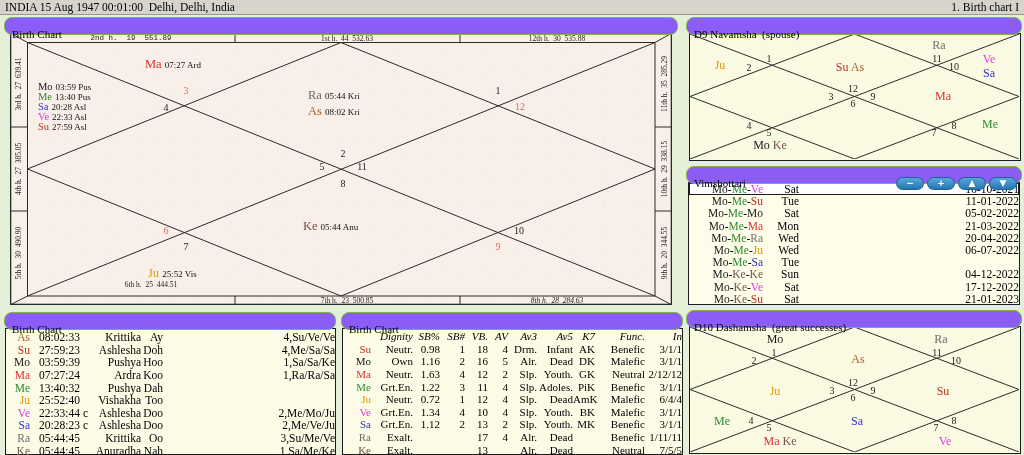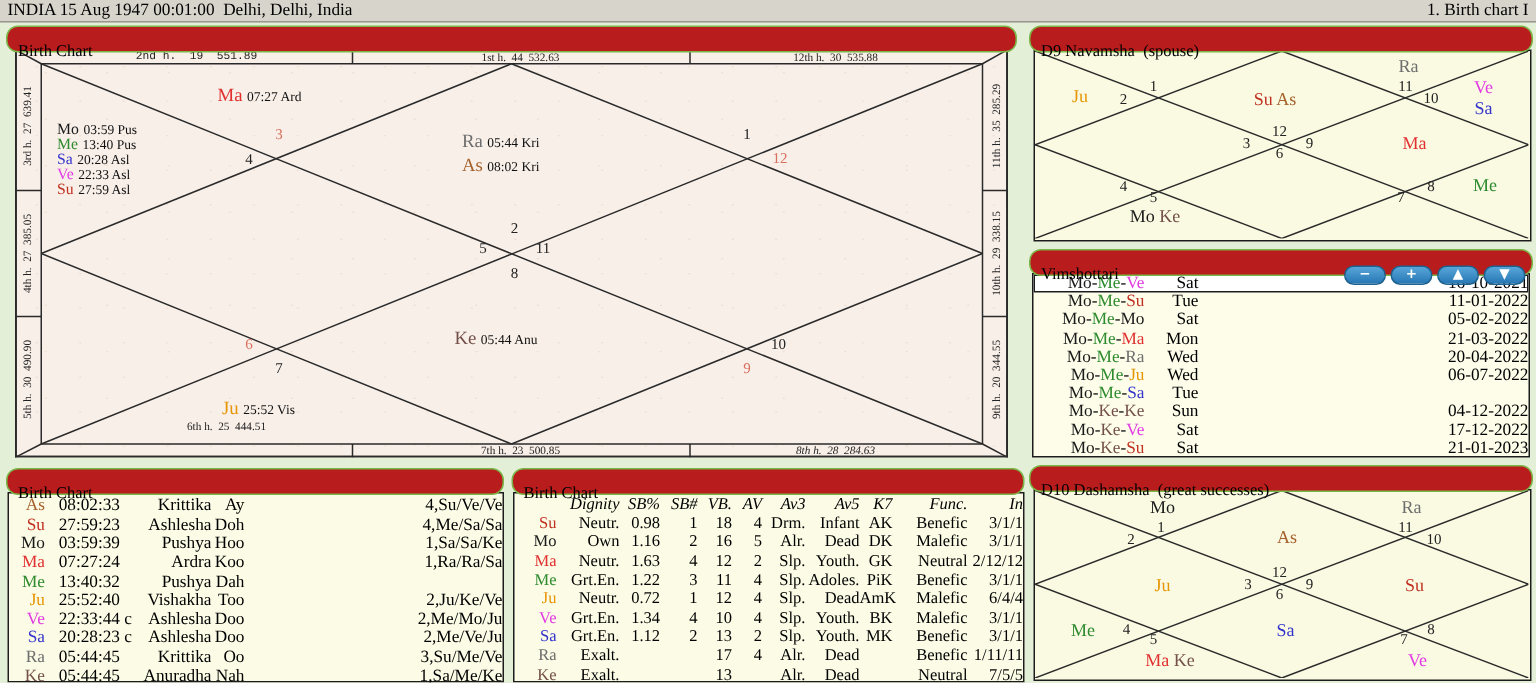--- a/index.html
+++ b/index.html
@@ -6,21 +6,21 @@
   html,body { width:1024px; height:455px; overflow:hidden; }
   body { background:#e4efd8; font-family:"Liberation Serif", serif; color:#000; position:relative; }
 
   
   .titlebar { position:absolute; left:0; top:0; width:1024px; height:15px;
     background:#d7d4cb; border-bottom:1px solid #9a978f;
     display:flex; justify-content:space-between; align-items:center;
     font-size:11.5px; padding:0 5px; white-space:pre; }
 
   .panel { position:absolute; }
-  .pill { position:absolute; height:14px; background:#b91c1c; border:1.5px solid #7ab648;
+  .pill { position:absolute; height:14px; background:#8b5cf6; border:1.5px solid #7ab648;
     border-radius:8px; font-size:11px; line-height:11px; padding:16px 0 0 7px; white-space:pre;
     display:flex; align-items:center; z-index:3; }
 
   .box { position:absolute; border:1px solid #1c1c1c;text-align:right; }
 
   
   .chart { position:absolute; }
   .chart svg { position:absolute; left:0; top:0; }
   .sign { position:absolute; font-size:10px; color:#222; transform:translate(-50%,-50%); white-space:nowrap; }
   .sign.red { color:#d9705f; }
@@ -231,21 +231,21 @@
 <div class="panel" style="left:3px; top:311px; width:334px; height:144px;">
   <div class="pill" style="left:1px; top:1px; width:332px;">
     <span>Birth Chart</span>
   </div>
   <div class="tbl box" id="positions-table" style="left:2px; top:17px; width:331px; height:127px; padding-top:2px;">
       <div class="trow pos-grid"><span class="pcode" style="color: rgb(165, 98, 45);">As</span><span>08:02:33</span><span></span><span>Krittika</span><span>Ay</span><span>4,Su/Ve/Ve</span></div>
       <div class="trow pos-grid"><span class="pcode" style="color: rgb(192, 48, 32);">Su</span><span>27:59:23</span><span></span><span>Ashlesha</span><span>Doh</span><span>4,Me/Sa/Sa</span></div>
       <div class="trow pos-grid"><span class="pcode" style="color: rgb(26, 26, 26);">Mo</span><span>03:59:39</span><span></span><span>Pushya</span><span>Hoo</span><span>1,Sa/Sa/Ke</span></div>
       <div class="trow pos-grid"><span class="pcode" style="color: rgb(224, 48, 48);">Ma</span><span>07:27:24</span><span></span><span>Ardra</span><span>Koo</span><span>1,Ra/Ra/Sa</span></div>
       <div class="trow pos-grid"><span class="pcode" style="color: rgb(46, 139, 46);">Me</span><span>13:40:32</span><span></span><span>Pushya</span><span>Dah</span></div>
-      <div class="trow pos-grid"><span class="pcode" style="color: rgb(230, 149, 0);">Ju</span><span>25:52:40</span><span></span><span>Vishakha</span><span>Too</span><span>2,Ju/Ke/Ve</span></div>
+      <div class="trow pos-grid"><span class="pcode" style="color: rgb(230, 149, 0);">Ju</span><span>25:52:40</span><span></span><span>Vishakha</span><span>Too</span></div>
       <div class="trow pos-grid"><span class="pcode" style="color: rgb(226, 58, 226);">Ve</span><span>22:33:44</span><span>c</span><span>Ashlesha</span><span>Doo</span><span>2,Me/Mo/Ju</span></div>
       <div class="trow pos-grid"><span class="pcode" style="color: rgb(51, 51, 204);">Sa</span><span>20:28:23</span><span>c</span><span>Ashlesha</span><span>Doo</span><span>2,Me/Ve/Ju</span></div>
       <div class="trow pos-grid"><span class="pcode" style="color: rgb(110, 110, 110);">Ra</span><span>05:44:45</span><span></span><span>Krittika</span><span>Oo</span><span>3,Su/Me/Ve</span></div>
       <div class="trow pos-grid"><span class="pcode" style="color: rgb(116, 80, 74);">Ke</span><span>05:44:45</span><span></span><span>Anuradha</span><span>Nah</span><span>1,Sa/Me/Ke</span></div>
     </div>
 </div>
 
 <div class="panel" style="left:340px; top:311px; width:344px; height:144px;">
   <div class="pill" style="left:1px; top:1px; width:342px;">
     <span>Birth Chart</span>

